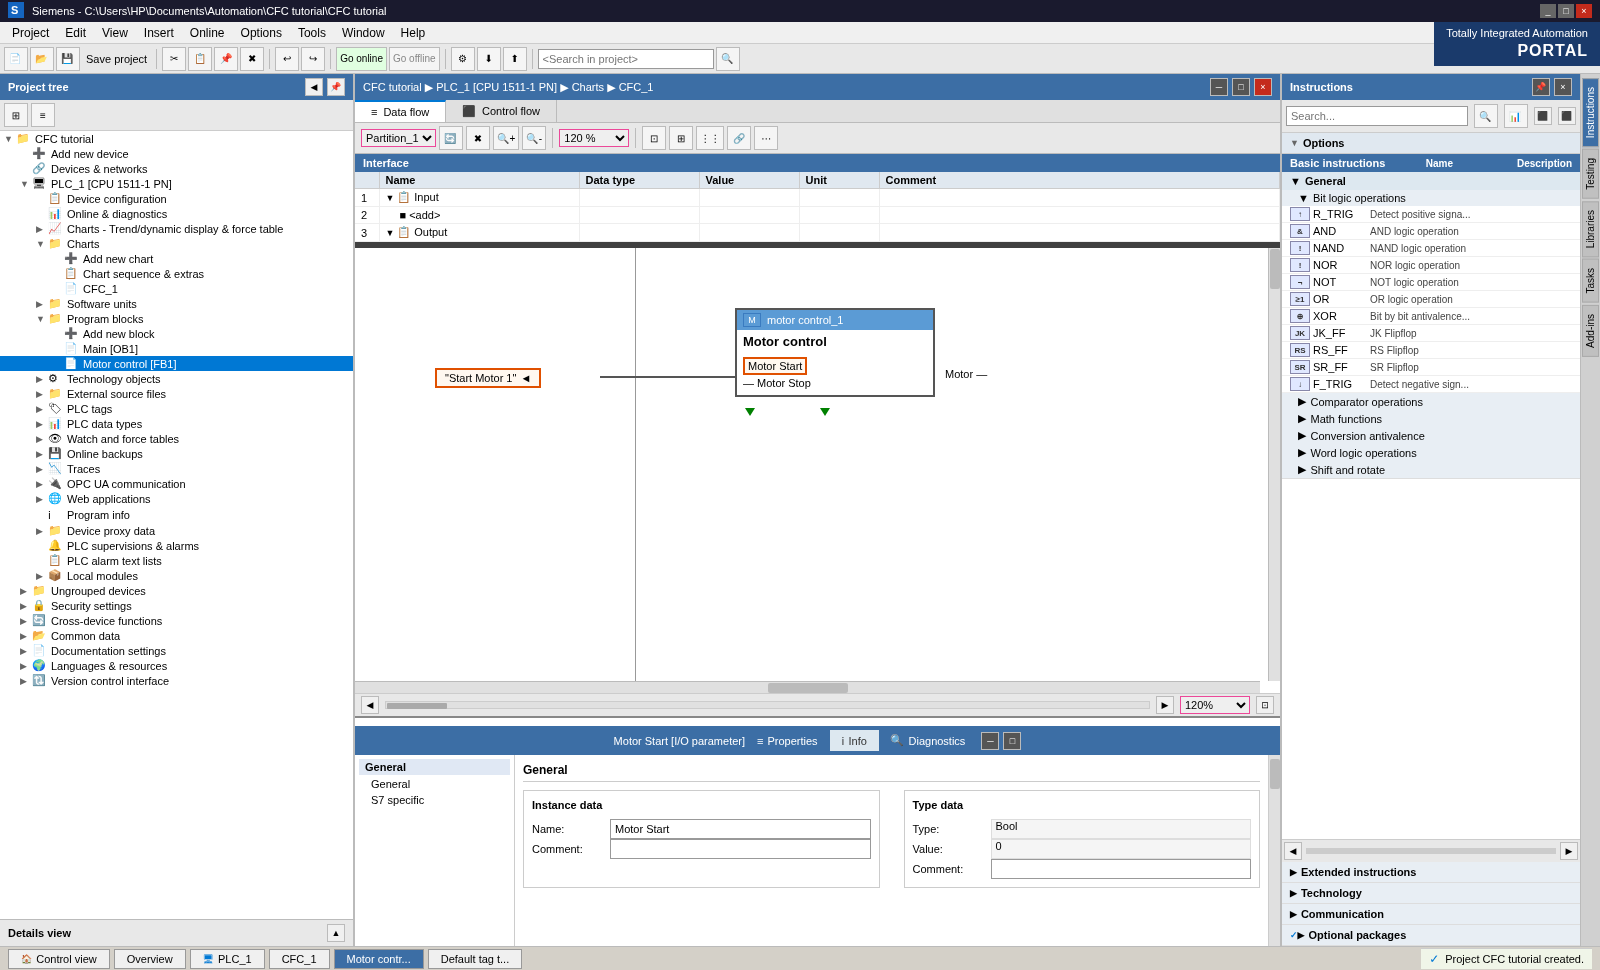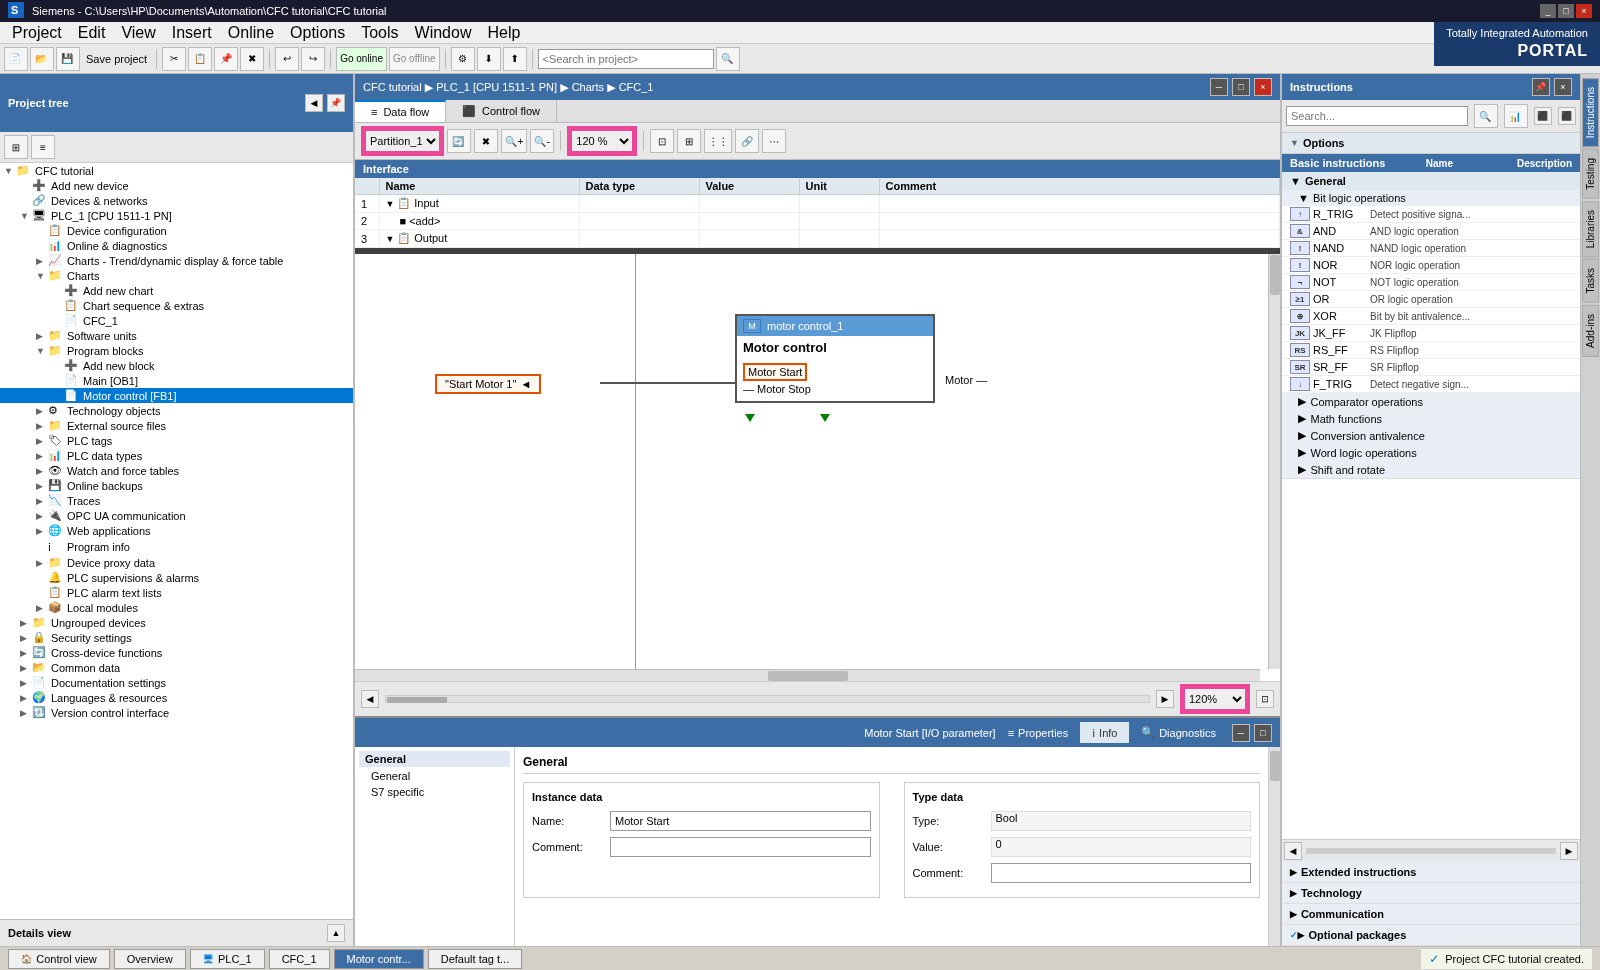--- a/index.html
+++ b/index.html
@@ -19,21 +19,21 @@
 
     
     #menubar {
       background: #f0f0f0;
       height: 22px;
       display: flex;
       align-items: center;
       padding: 0 4px;
       border-bottom: 1px solid #ccc;
     }
-    .menu-item { padding: 2px 8px; cursor: pointer; font-size: 16px; }
+    .menu-item { padding: 2px 8px; cursor: pointer; font-size: 12px; }
 
     
     #branding {
       position: absolute;
       top: 22px;
       right: 0;
       background: #1a3a6b;
       color: white;
       padding: 4px 12px;
       font-size: 13px;
@@ -83,21 +83,21 @@
     #left-panel {
       width: 355px;
       background: #f5f5f5;
       border-right: 2px solid #bbb;
       display: flex;
       flex-direction: column;
     }
     #project-tree-header {
       background: #3c6ea5;
       color: white;
-      padding: 20px 8px;
+      padding: 4px 8px;
       font-weight: bold;
       font-size: 11px;
       display: flex;
       align-items: center;
       justify-content: space-between;
     }
     #left-panel-toolbar {
       display: flex;
       align-items: center;
       padding: 3px 4px;
@@ -276,21 +276,22 @@
       display: flex;
       flex-direction: column;
     }
     #bottom-panel-header {
       background: #3c6ea5;
       color: white;
       padding: 4px 8px;
       font-size: 11px;
       display: flex;
       align-items: center;
-      justify-content: flex-end;
+      justify-content: center;
+      margin-top: 8px;
     }
     .bottom-tabs {
       display: flex;
       background: #e0e0e0;
       border-bottom: 1px solid #ccc;
     }
     .bottom-tab {
       padding: 3px 12px;
       cursor: pointer;
       border-right: 1px solid #ccc;
@@ -340,21 +341,20 @@
       padding: 8px;
     }
     .section-header {
       font-weight: bold;
       font-size: 11px;
       margin-bottom: 8px;
     }
     .form-row {
       display: flex;
       align-items: center;
-      margin-bottom: 6px;
       gap: 8px;
     }
     .form-label { font-size: 11px; width: 70px; }
     .form-input {
       height: 20px;
       border: 1px solid #999;
       padding: 0 4px;
       background: white;
       font-size: 11px;
       flex: 1;
@@ -510,22 +510,22 @@
     #canvas-bottom {
       display: flex;
       align-items: center;
       padding: 2px 6px;
       background: #e8e8e8;
       border-top: 1px solid #ccc;
       font-size: 11px;
       gap: 6px;
     }
     .zoom-select {
-      height: 30px;
-      border: 5px solid #ec4899;
+      height: 18px;
+      border: 1px solid #ec4899;
       font-size: 11px;
     }
     .tri-down {
       width: 0; height: 0;
       border-left: 5px solid transparent;
       border-right: 5px solid transparent;
       border-top: 8px solid green;
       display: inline-block;
     }
 

